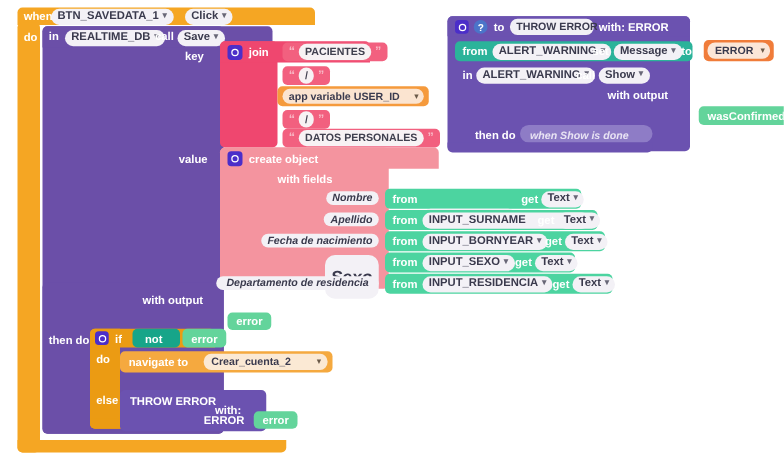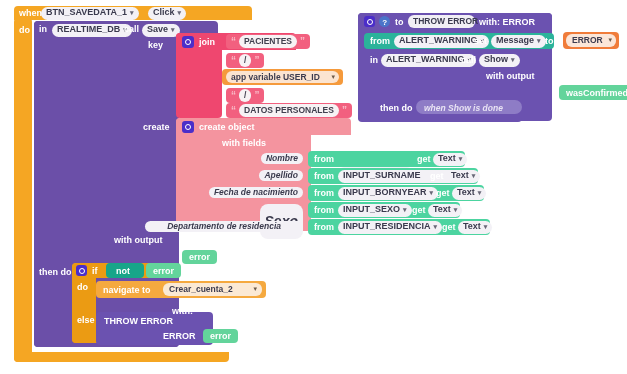--- a/index.html
+++ b/index.html
@@ -110,21 +110,21 @@
     <span class="pill">
         <span>Save</span>
         <span class="caret">▾</span>
       </span>
   </div>
 
   <div class="row" style="left:148px;top:41px;">
     <span class="lbl">key</span>
   </div>
   <div class="row" style="left:143px;top:123px;">
-    <span class="lbl">create</span>
+    <span class="lbl">value</span>
   </div>
   <div class="row" style="left:114px;top:236px;">
     <span class="lbl">with output</span>
   </div>
   <div class="varblk" style="left:182px;top:250px;height:14px;">
     <span>error</span>
   </div>
   <div class="row" style="left:39px;top:268px;">
     <span class="lbl">then do</span>
   </div>
@@ -240,21 +240,21 @@
         <span class="caret">▾</span>
       </span>
     <span class="abs lbl" style="left:104px;top:4px;">get</span>
     <span class="abs pill" style="left:120px;top:2px;">
         <span>Text</span>
         <span class="caret">▾</span>
       </span>
   </div>
 
   <div class="abs" style="left:140px;top:221px;width:163px;height:13px;text-align:right;">
-    <span class="pill-plain" style="font-size:8.5px;line-height:11px;padding:0 22px;">Departamento de residencia</span>
+    <span class="pill-plain" style="font-size:8.5px;line-height:11px;padding:0 8px;">Departamento de residencia</span>
   </div>
   <div class="abs c-green" style="left:308px;top:219px;width:182px;height:16px;border-radius:4px;">
     <span class="abs lbl" style="left:6px;top:4px;">from</span>
     <span class="abs pill" style="left:30px;top:2px;">
         <span>INPUT_RESIDENCIA</span>
         <span class="caret">▾</span>
       </span>
     <span class="abs lbl" style="left:134px;top:4px;">get</span>
     <span class="abs pill" style="left:150px;top:2px;">
         <span>Text</span>
@@ -290,21 +290,21 @@
     <span class="abs lbl-dark" style="left:6px;top:2px;font-size:8.5px;">Crear_cuenta_2</span>
     <span class="abs" style="right:5px;top:2px;font-size:7px;color:#6b5a49;">▾</span>
   </div>
 
   <div class="row" style="left:77px;top:316px;">
     <span class="lbl">else</span>
   </div>
 
   <div class="abs c-purple2" style="left:96px;top:312px;width:117px;height:33px;border-radius:4px;"></div>
   <span class="abs lbl" style="left:104px;top:317px;">THROW ERROR</span>
-  <span class="abs lbl" style="left:172px;top:307px;">with:</span>
+  <span class="abs lbl" style="left:172px;top:324px;">with:</span>
   <span class="abs lbl" style="left:163px;top:332px;">ERROR</span>
   <div class="varblk" style="left:203px;top:329px;height:14px;">
     <span>error</span>
   </div>
 
   <div class="blk c-purple2 abs" style="left:358px;top:13px;width:194px;height:108px;border-radius:4px;"></div>
   <div class="blk c-purple2 abs" style="left:358px;top:13px;width:194px;height:16px;border-radius:4px 4px 0 0;"></div>
 
   <div class="abs" style="left:364px;top:16px;width:11px;height:11px;background:#4b2ec9;border-radius:3px;">
     <div class="abs" style="left:2.5px;top:2.5px;width:6px;height:6px;border:1.5px solid #ffffff;border-radius:50%;"></div>

